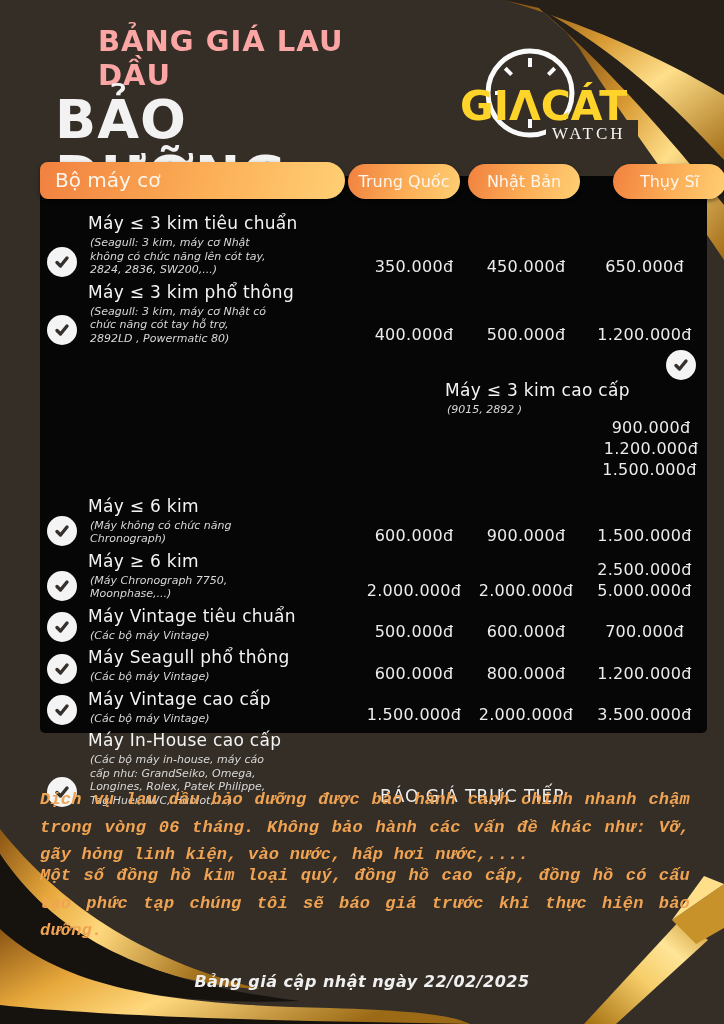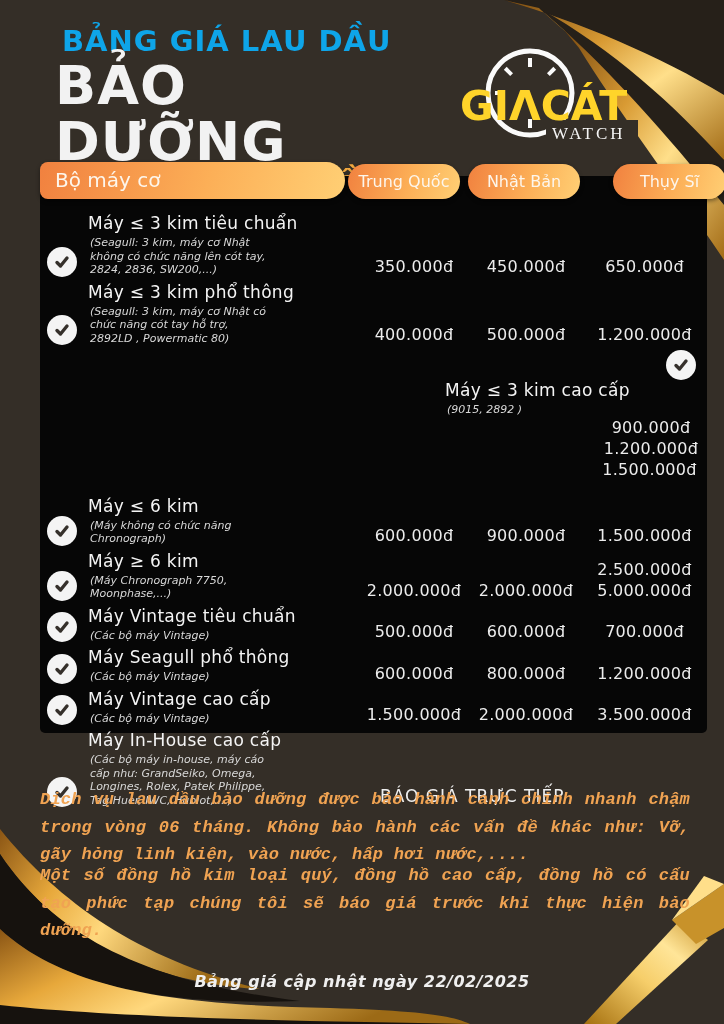--- a/index.html
+++ b/index.html
@@ -10,21 +10,21 @@
     overflow:hidden;
     font-family:"DejaVu Sans","Liberation Sans",sans-serif;
   }
   
   .deco{position:absolute;z-index:1;pointer-events:none;}
   .deco-tr{top:0;right:0;}
   .deco-bl{bottom:0;left:0;}
   .deco-br{bottom:0;right:0;}
   
   .title-block{position:absolute;left:55px;top:24px;width:372px;z-index:2;}
-  .title-1{color:#0ea5e9;font-size:29px;font-weight:700;letter-spacing:1px;padding-left:7px;}
+  .title-1{color:#fca5a5;font-size:29px;font-weight:700;letter-spacing:1px;padding-left:7px;margin-left:36px;}
   .title-2{color:#f2f2f2;font-size:54px;font-weight:700;letter-spacing:1px;line-height:56px;}
   .title-3{color:#f2a93f;font-size:30px;font-weight:700;letter-spacing:2px;text-align:right;line-height:34px;}
   .logo{position:absolute;left:448px;top:36px;z-index:2;}
   
   .panel{
     position:absolute;left:40px;top:176px;width:667px;height:557px;
     background:#060606;border-radius:5px;z-index:2;
   }
   .pill{
     position:absolute;color:#fdf6ec;

